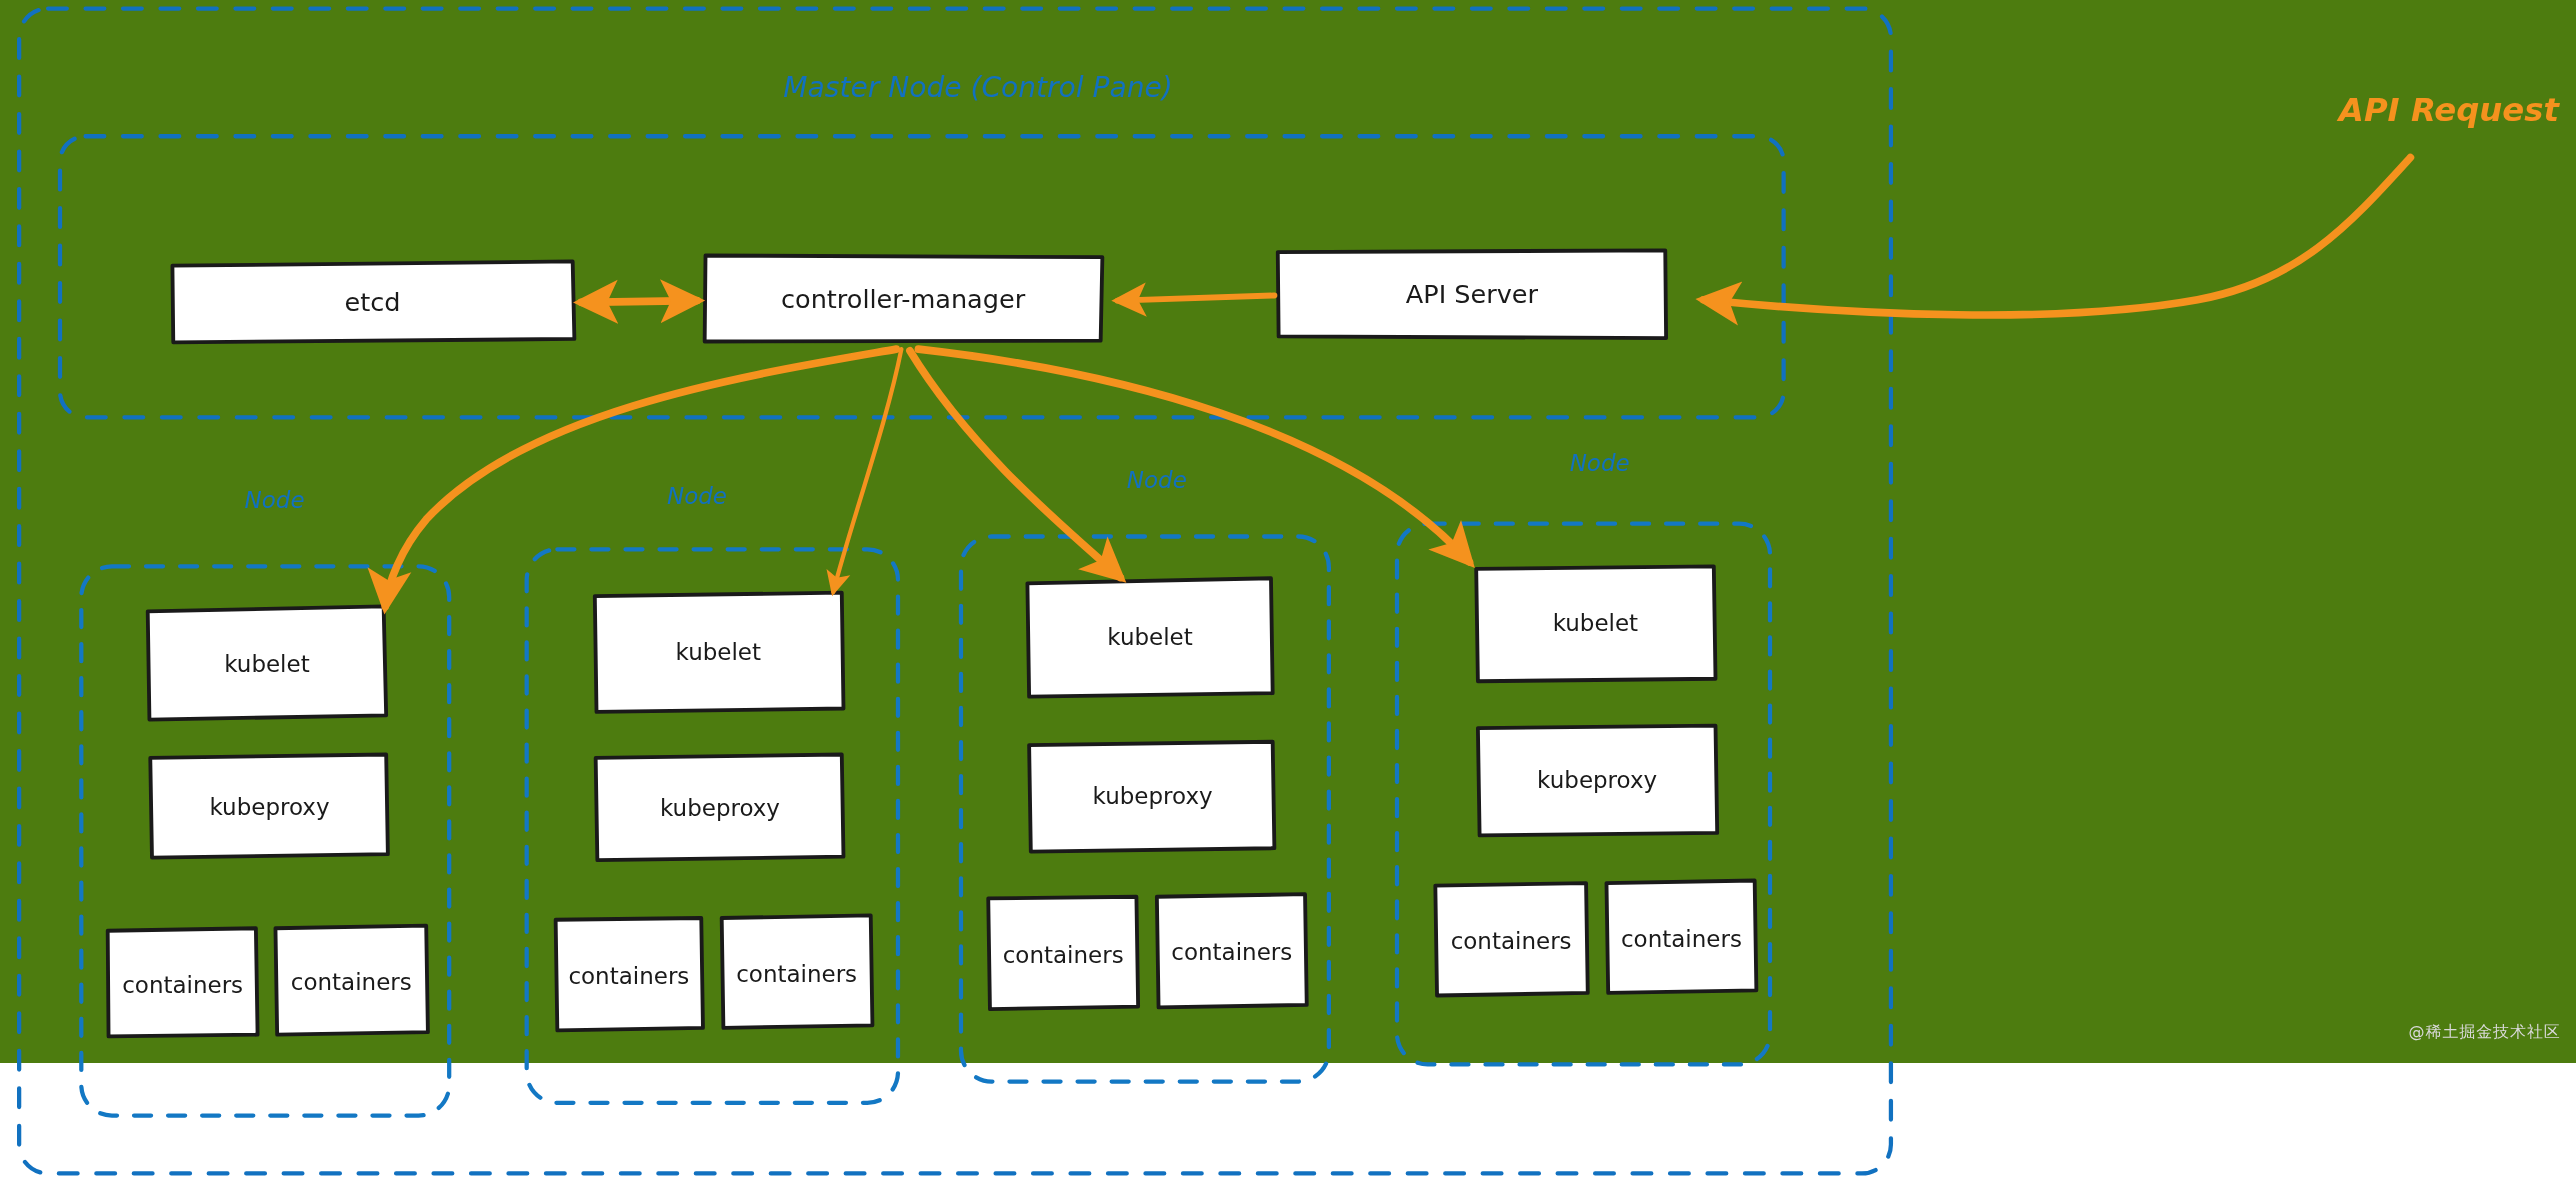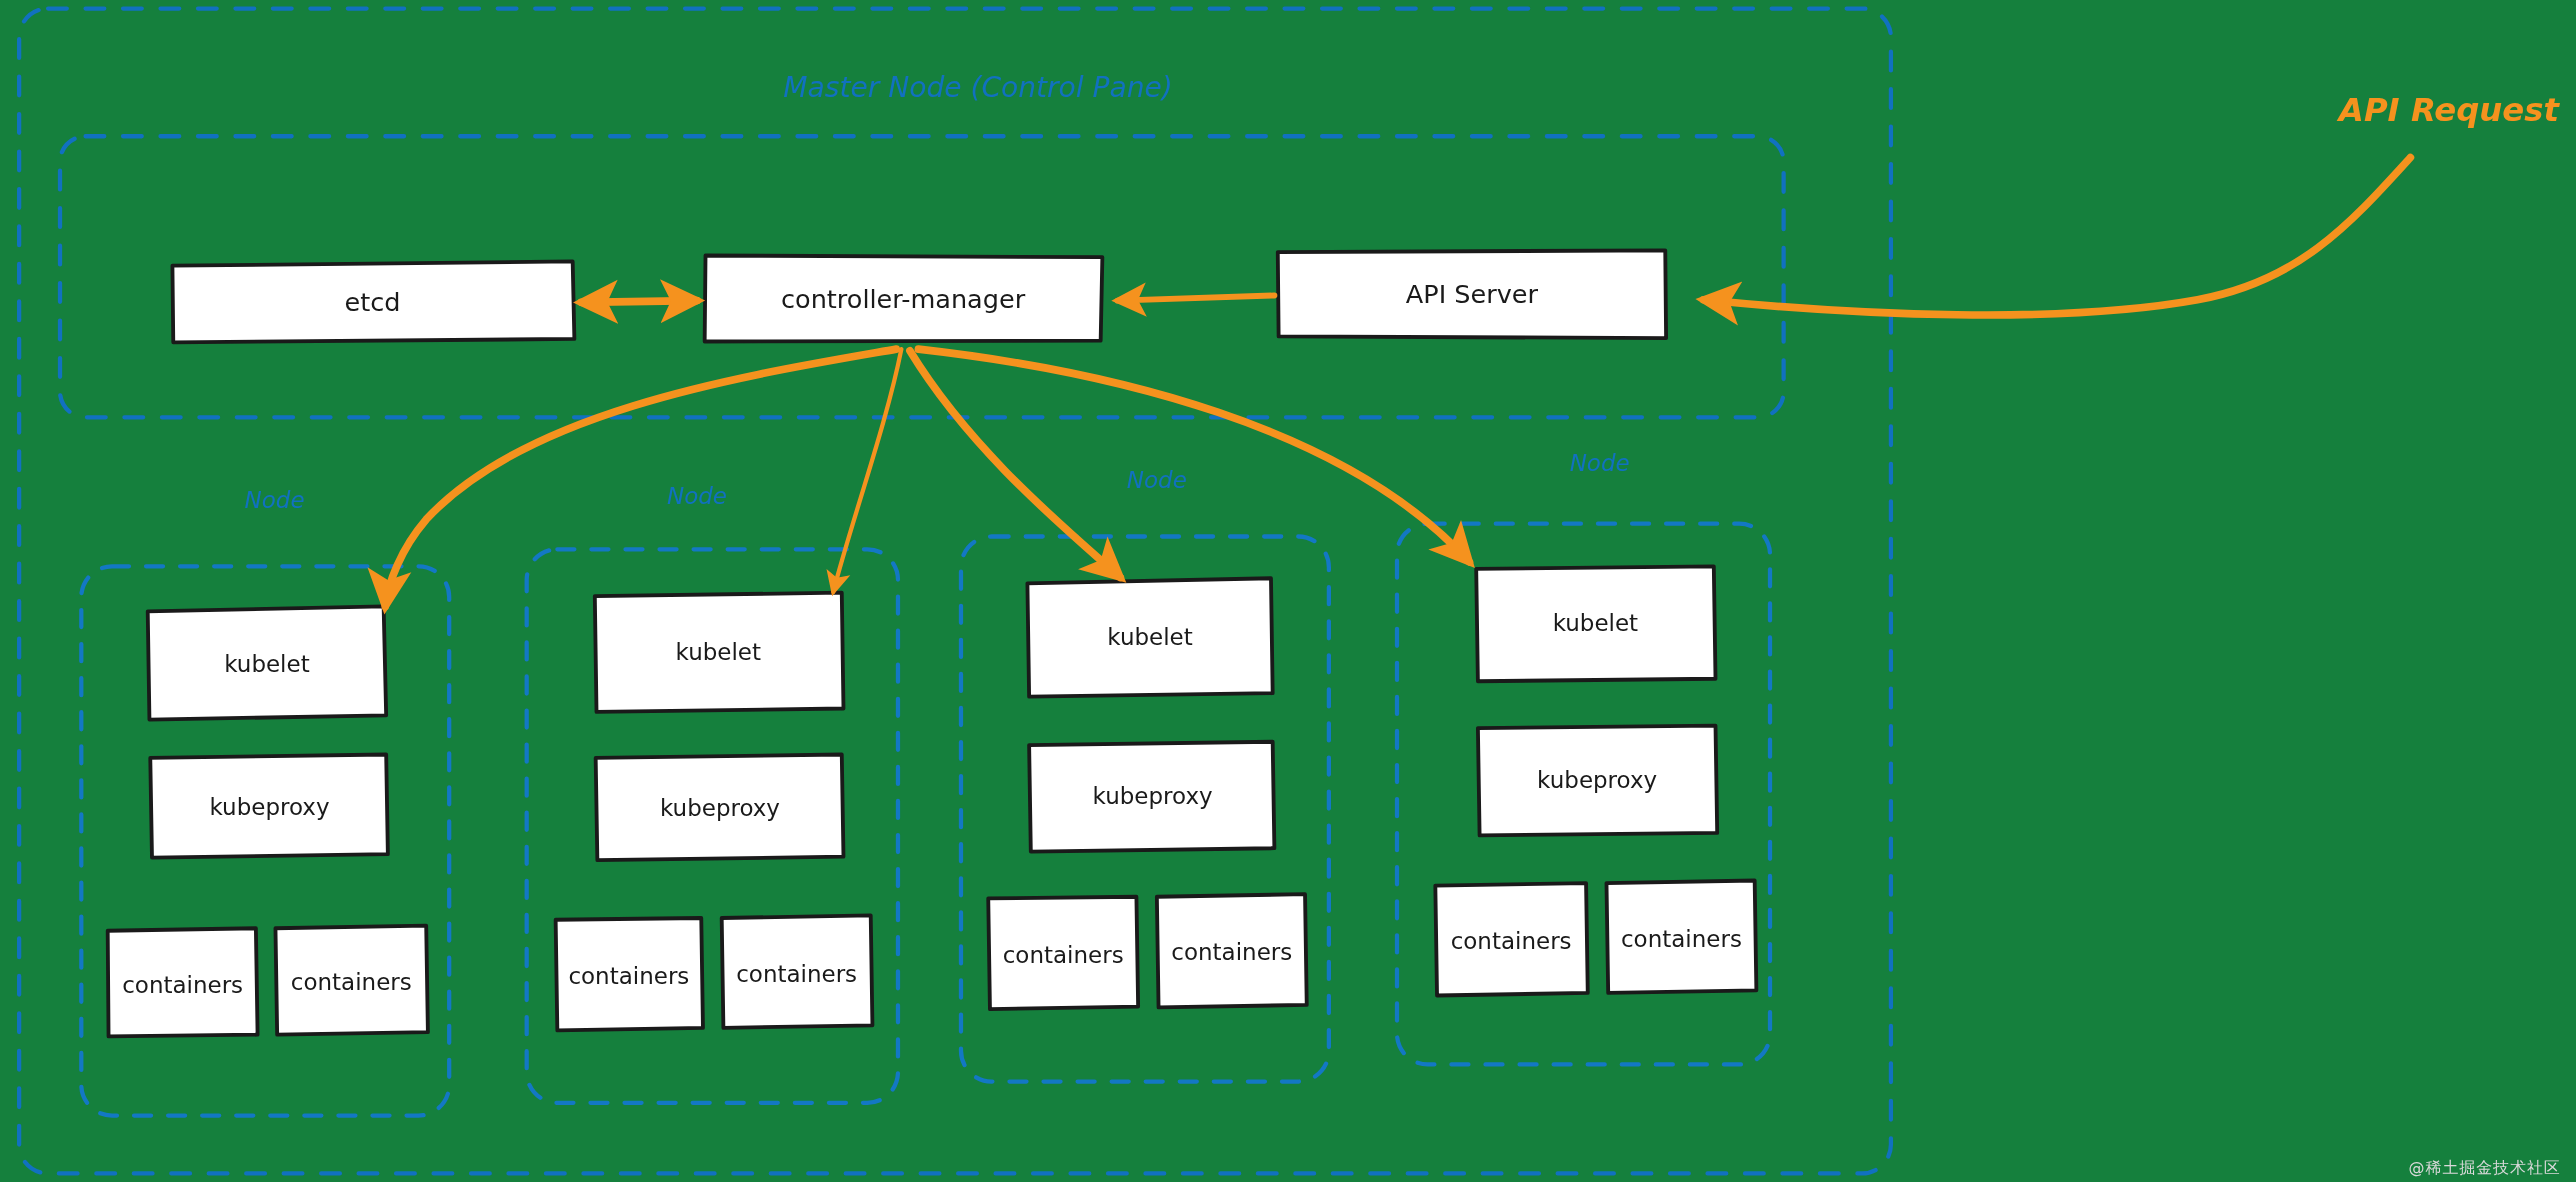--- a/index.html
+++ b/index.html
@@ -9,22 +9,22 @@
   }
   body {
     width: 2576px;
     height: 1182px;
     font-family: "DejaVu Sans", sans-serif;
     overflow: hidden;
   }
   #canvas {
     position: relative;
     width: 2576px;
-    height: 1182px;
-    background: #15803d;
+    height: 1063px;
+    background: #4d7c0f;
   }
   svg#diagram {
     position: absolute;
     top: 0;
     left: 0;
     width: 2576px;
     height: 1182px;
   }
   .group-box {
     fill: none;
@@ -86,21 +86,21 @@
     font-size: 38px;
     fill: #F5921E;
     text-anchor: start;
     dominant-baseline: middle;
     font-style: italic;
     font-weight: bold;
   }
   .watermark {
     position: absolute;
     right: 15.3px;
-    bottom: 3px;
+    bottom: 20px;
     font-family: "DejaVu Sans", sans-serif;
     font-size: 16px;
     color: #d9d9d9;
     letter-spacing: 0.9px;
     user-select: none;
   }
 </style>
 </head>
 <body>
 

